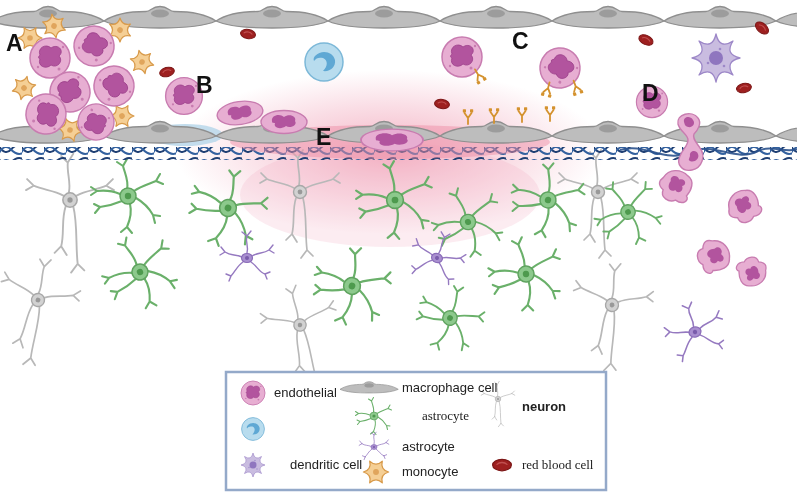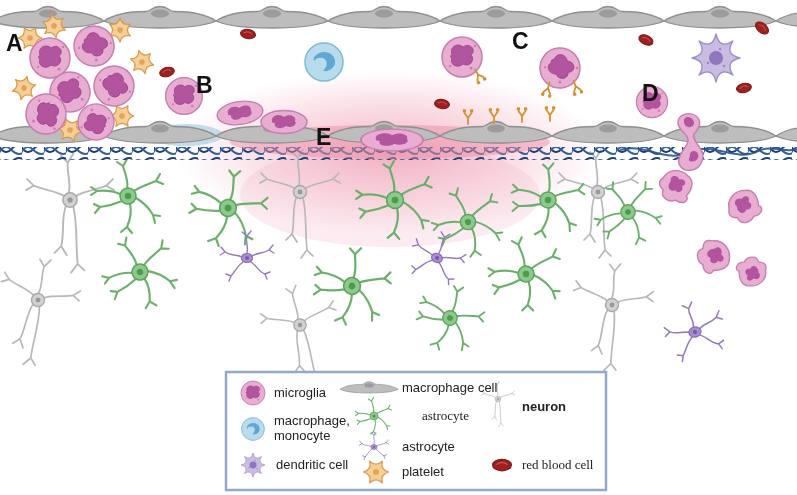--- a/index.html
+++ b/index.html
@@ -271,24 +271,22 @@
     <use href="#rbc" transform="translate(502,465) scale(1.25)"></use>
   </g>
 </svg>
 
 <div class="stage-label" style="left:6px; top:30px;">A</div>
 <div class="stage-label" style="left:196px; top:72px;">B</div>
 <div class="stage-label" style="left:512px; top:28px;">C</div>
 <div class="stage-label" style="left:642px; top:80px;">D</div>
 <div class="stage-label" style="left:316px; top:124px;">E</div>
 
-<div class="legend-label" style="left:274px; top:386px;">microglia</div>
-<div class="legend-label" style="left:274px; top:414px;">macrophage,
-monocyte</div>
-<div class="legend-label" style="left:276px; top:458px;">dendritic cell</div>
+<div class="legend-label" style="left:274px; top:386px;">endothelial</div>
+<div class="legend-label" style="left:290px; top:458px;">dendritic cell</div>
 <div class="legend-label" style="left:402px; top:381px;">macrophage cell</div>
 <div class="legend-label" style="left:422px; top:409px;font-family:Liberation Serif, serif;">astrocyte</div>
 <div class="legend-label" style="left:402px; top:440px;">astrocyte</div>
-<div class="legend-label" style="left:402px; top:465px;">platelet</div>
+<div class="legend-label" style="left:402px; top:465px;">monocyte</div>
 <div class="legend-label" style="left:522px; top:400px;font-weight:bold;">neuron</div>
 <div class="legend-label" style="left:522px; top:458px;font-family:Liberation Serif, serif;">red blood cell</div>
 
 </div>
 
 </body></html>

